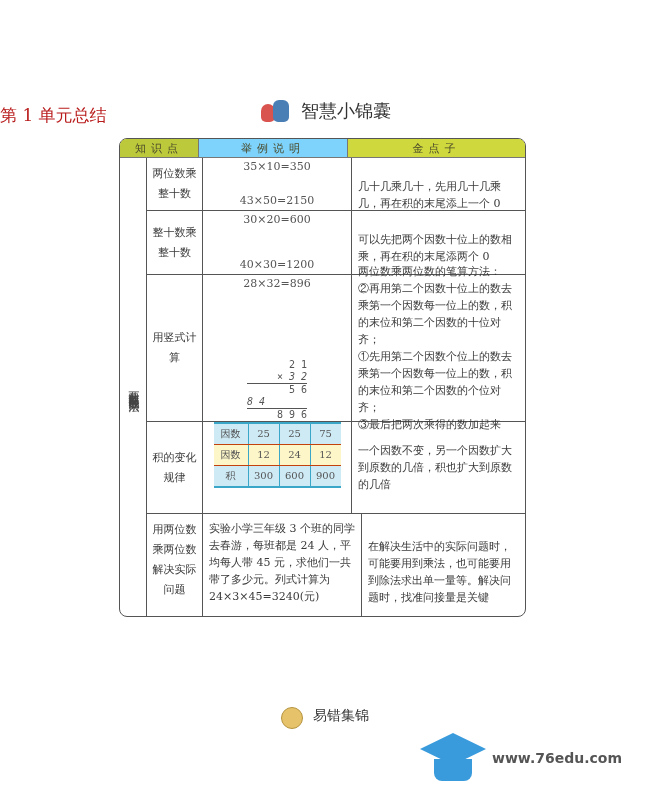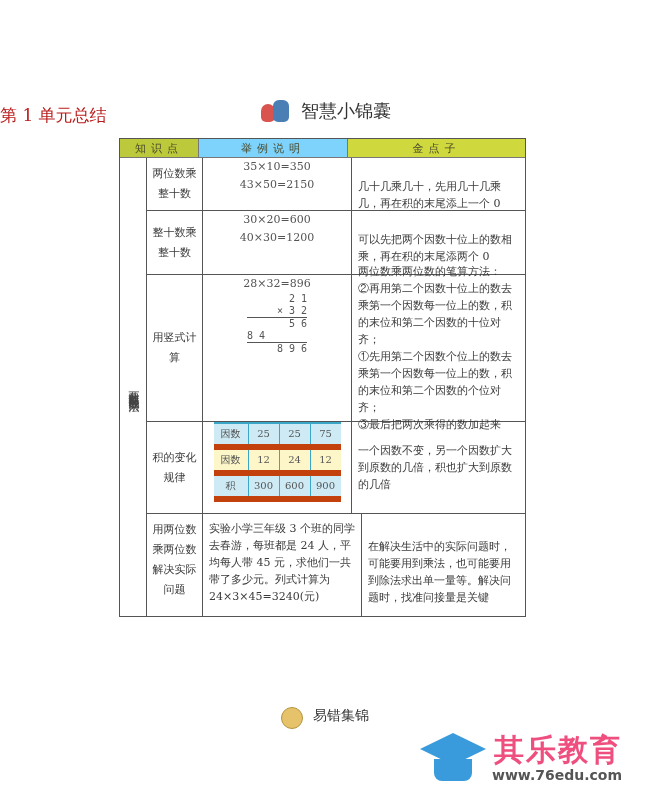--- a/index.html
+++ b/index.html
@@ -3,43 +3,43 @@
 <meta charset="utf-8">
 <style>
   html, body { margin:0; padding:0; }
   body { width:650px; height:800px; background:#ffffff; position:relative; overflow:hidden;
          font-family:"DejaVu Serif", serif; color:#3a3a3a; }
   .title { position:absolute; top:70px; left:0; width:650px; text-align:left; font-size:17px; color:#b91c1c;margin-top:34px; }
   .subtitle { position:absolute; top:98px; left:0; width:650px; display:flex; justify-content:center; align-items:center; gap:8px; font-size:18px; color:#333; }
   .bag-icon { width:34px; height:26px; position:relative; }
   .bag-icon .a { position:absolute; left:2px; top:6px; width:14px; height:18px; background:#d9534f; border-radius:7px 7px 5px 5px; }
   .bag-icon .b { position:absolute; left:14px; top:2px; width:16px; height:22px; background:#4a7fb5; border-radius:6px 6px 5px 5px; }
-  .table-wrap { position:absolute; left:119px; top:138px; width:405px; height:477px; border:1.5px solid #555; border-radius:0; overflow:hidden; background:#fff; }
+  .table-wrap { position:absolute; left:119px; top:138px; width:405px; height:477px; border:1.5px solid #555; border-radius:8px; overflow:hidden; background:#fff; }
   .thead { display:flex; height:18px; background:#c8d43a; border-bottom:1px solid #777; font-size:11px; letter-spacing:5px; color:#4a4a2a; }
   .thead div { display:flex; align-items:center; justify-content:center; border-right:1px solid #777; }
   .thead .h1 { width:78px; background:#bcc93a; }
   .thead .h2 { width:148px; background:#7dd3fc; }
   .thead .h3 { flex:1; border-right:none; background:#cfd83c; }
   .tbody { display:flex; height:459px; }
   .leftcol { width:26px; border-right:1.5px solid #555; display:flex; align-items:center; justify-content:center; }
   .vert { writing-mode:vertical-rl; font-size:11px; line-height:12px; color:#444; letter-spacing:1px; }
   .rows { flex:1; display:flex; flex-direction:column; }
   .row { display:flex; border-bottom:1px solid #555; }
   .row:last-child { border-bottom:none; flex:1; }
   .c1 { width:51px; border-right:1.5px solid #555; font-size:11px; line-height:20px; display:flex; align-items:center; justify-content:center; text-align:center; padding:0 2px; }
-  .c2 { width:148px; border-right:1.5px solid #555; font-size:11px; line-height:18px; display:flex; flex-direction:column; align-items:center; justify-content:flex-start; color:#555; }
+  .c2 { width:148px; border-right:1.5px solid #555; font-size:11px; line-height:18px; display:flex; flex-direction:column; align-items:center; justify-content:space-between; color:#555; }
   .c3 { flex:1; font-size:11px; line-height:17px; padding:4px 6px; display:flex; flex-direction:column; justify-content:center; color:#3a3a3a; }
   .r1 { height:52px; } .r2 { height:64px; } .r3 { height:146px; } .r4 { height:92px; }
   .r1 .c3, .r2 .c3 { justify-content:flex-start; padding-top:20px; }
   .calc { font-family:"DejaVu Sans Mono", monospace; font-size:10px; line-height:12px; color:#555; width:60px; }
   .calc div { text-align:right; }
-  .calc .line { border-bottom:1px solid #555; }
+  .calc .line { border-bottom:1px solid #555;font-style:italic; }
   .calc .left { text-align:left; }
   .mini { border-collapse:collapse; font-size:10px; border-top:2px solid #3aa6c8; border-bottom:2px solid #3aa6c8; }
-  .mini td { width:28px; height:18px; text-align:center; border-right:1px solid #3aa6c8; border-bottom:6px solid #c2410c; }
+  .mini td { width:28px; height:18px; text-align:center; border-right:1px solid #3aa6c8; border-bottom:1px solid #c2410c; }
   .mini td:last-child { border-right:none; }
   .mini tr.blue td { background:#cdeaf5; }
   .mini tr.yellow td { background:#fdf6c8; }
   .mini td.lbl { width:32px; color:#555; }
   .r5 .c2 { justify-content:flex-start; padding:6px 4px 12px 6px; align-items:flex-start; line-height:17px; color:#3a3a3a; }
   .r5 .c1 { align-items:flex-start; padding-top:6px; }
   .r5 .c3 { justify-content:flex-start; padding-top:24px; }
   .section2 { position:absolute; top:707px; left:0; width:650px; display:flex; justify-content:center; align-items:flex-start; gap:10px; font-size:14px; color:#333; }
   .bird-icon { width:20px; height:20px; background:#e6c36a; border-radius:50%; border:1px solid #b69540; }
   .logo { position:absolute; left:420px; top:733px; display:flex; align-items:center; gap:6px; }
@@ -152,16 +152,15 @@
   <span>易错集锦</span>
 </div>
 
 <div class="logo">
   <div class="cap-icon">
     <div class="top"></div>
       <div class="top2"></div>
       <div class="base"></div>
   </div>
   <div class="logo-text">
-    <span class="brand">其乐教育</span>
     <span class="url">www.76edu.com</span>
   </div>
 </div>
 
 </body></html>

